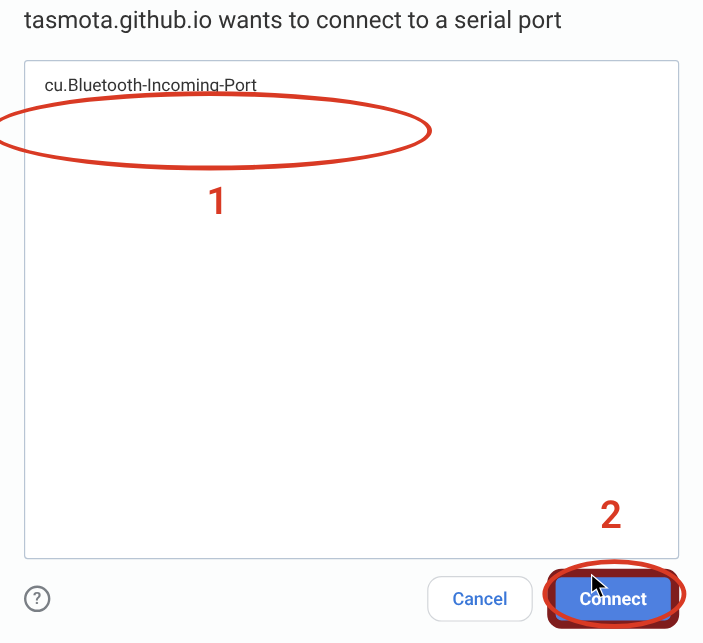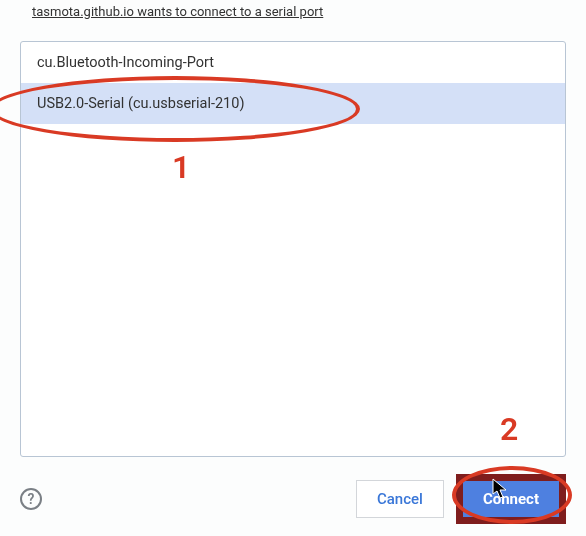--- a/index.html
+++ b/index.html
@@ -9,25 +9,24 @@
       font-family: -apple-system, BlinkMacSystemFont, "Segoe UI", Roboto, Arial, sans-serif;
     }
     body {
       width: 586px;
       height: 536px;
       background: #fcfdfd;
       padding: 0;
       position: relative;
     }
     .dialog-title {
-      font-size: 13px;
+      font-size: 20px;
       color: #333;
-      padding: 4px 0 12px 32px;
+      padding: 4px 0 12px 20px;
       font-weight: 400;
-      text-decoration: underline;
     }
     .port-list-box {
       border: 1px solid #b8c5d4;
       border-radius: 3px;
       margin: 10px 20px;
       height: 416px;
       background: #fff;
       overflow: hidden;
     }
     .port-item {
@@ -59,21 +58,21 @@
       align-items: center;
       justify-content: center;
       font-size: 14px;
       font-weight: 600;
       color: #7a7f85;
       cursor: pointer;
     }
     .btn {
       padding: 9px 20px;
       font-size: 15px;
-      border-radius: 0;
+      border-radius: 12px;
       cursor: pointer;
       font-weight: 500;
     }
     .btn-cancel {
       background: #fff;
       border: 1px solid #d3d6da;
       color: #3a77d8;
     }
     .btn-connect {
       background: #4e80e0;
@@ -122,21 +121,20 @@
     }
     .cursor svg { display: block; }
   </style>
 </head>
 <body>
 
 <div class="dialog-title">tasmota.github.io wants to connect to a serial port</div>
 
 <div class="port-list-box">
   <div class="port-item">cu.Bluetooth-Incoming-Port</div>
-  <div class="port-item selected">USB2.0-Serial (cu.usbserial-210)</div>
 </div>
 
 <div class="button-row">
   <div class="help-icon">?</div>
   <button class="btn btn-cancel">Cancel</button>
   <button class="btn btn-connect">Connect</button>
 </div>
 
 <div class="anno-ellipse ell1"></div>
 <div class="anno-number num1">1</div>

